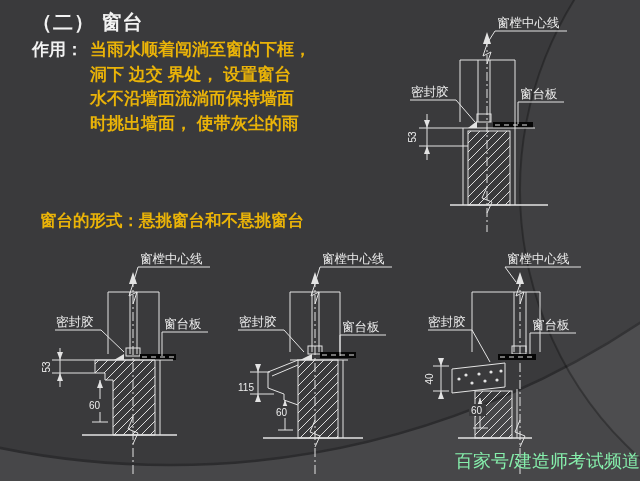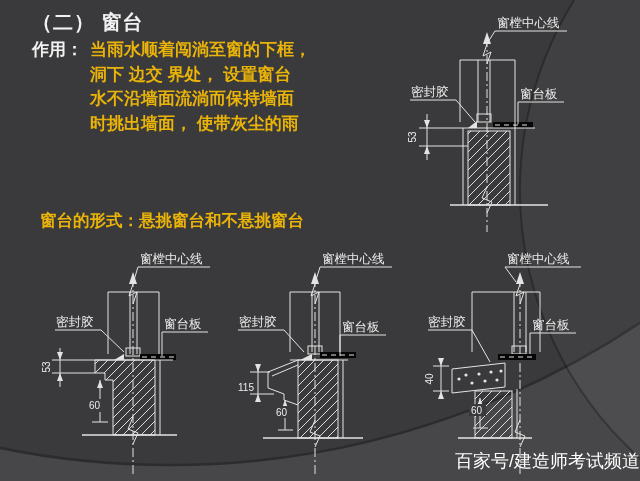--- a/index.html
+++ b/index.html
@@ -17,21 +17,21 @@
   .body-block{position:absolute;left:32px;top:38px;display:flex;}
   .role{font-size:17px;font-weight:bold;color:#f2f2f2;width:58px;flex:none;line-height:24.5px;}
   .lines{width:272px;}
   .lines div{font-size:17px;font-weight:bold;color:#eab308;line-height:24.6px;white-space:nowrap;}
   .forms{
     position:absolute;left:32px;top:210px;
     font-size:16.5px;font-weight:bold;color:#eab308;white-space:nowrap;margin-left:8px;
   }
   .watermark{
     position:absolute;right:8px;top:449px;
-    font-size:18px;color:#ffffff;white-space:nowrap;
+    font-size:18px;color:#86efac;white-space:nowrap;
   }
   svg.diag{position:absolute;overflow:visible;}
   svg.diag text{
     font-family:"Liberation Sans",sans-serif;
     fill:#ededed;font-size:12.5px;
   }
   svg.diag text.dim{font-size:10px;}
   .dA{left:405px;top:8px;}
   .dB{left:40px;top:248px;}
   .dC{left:238px;top:248px;}

